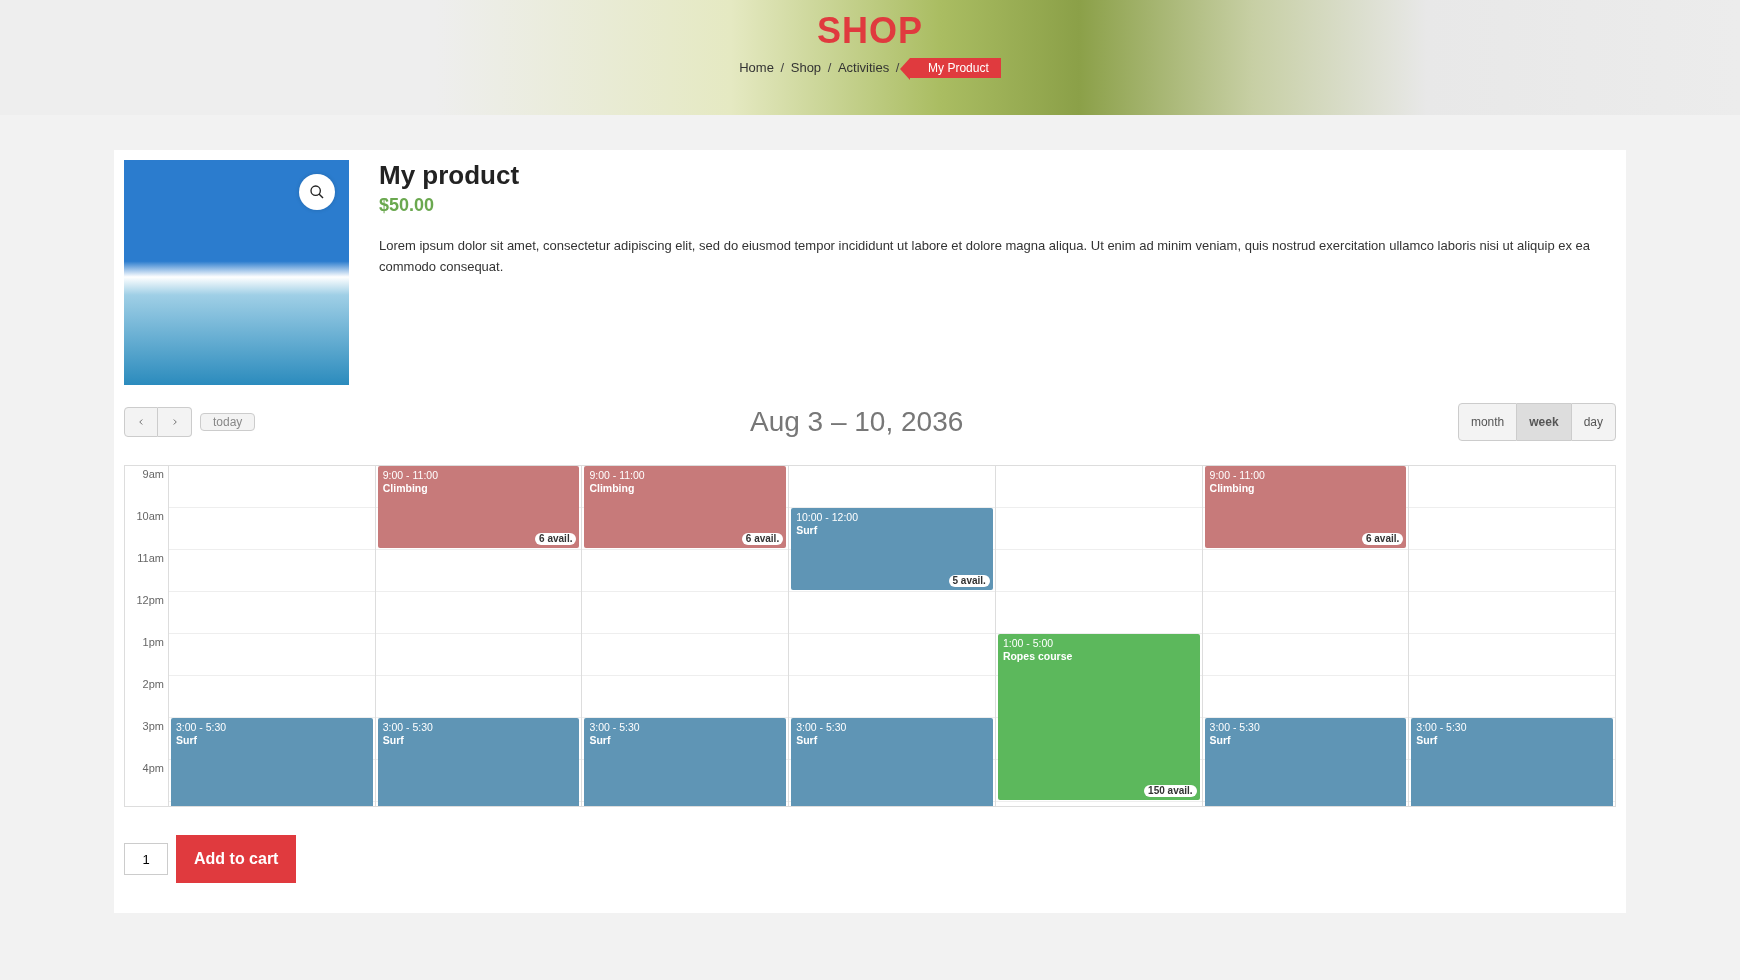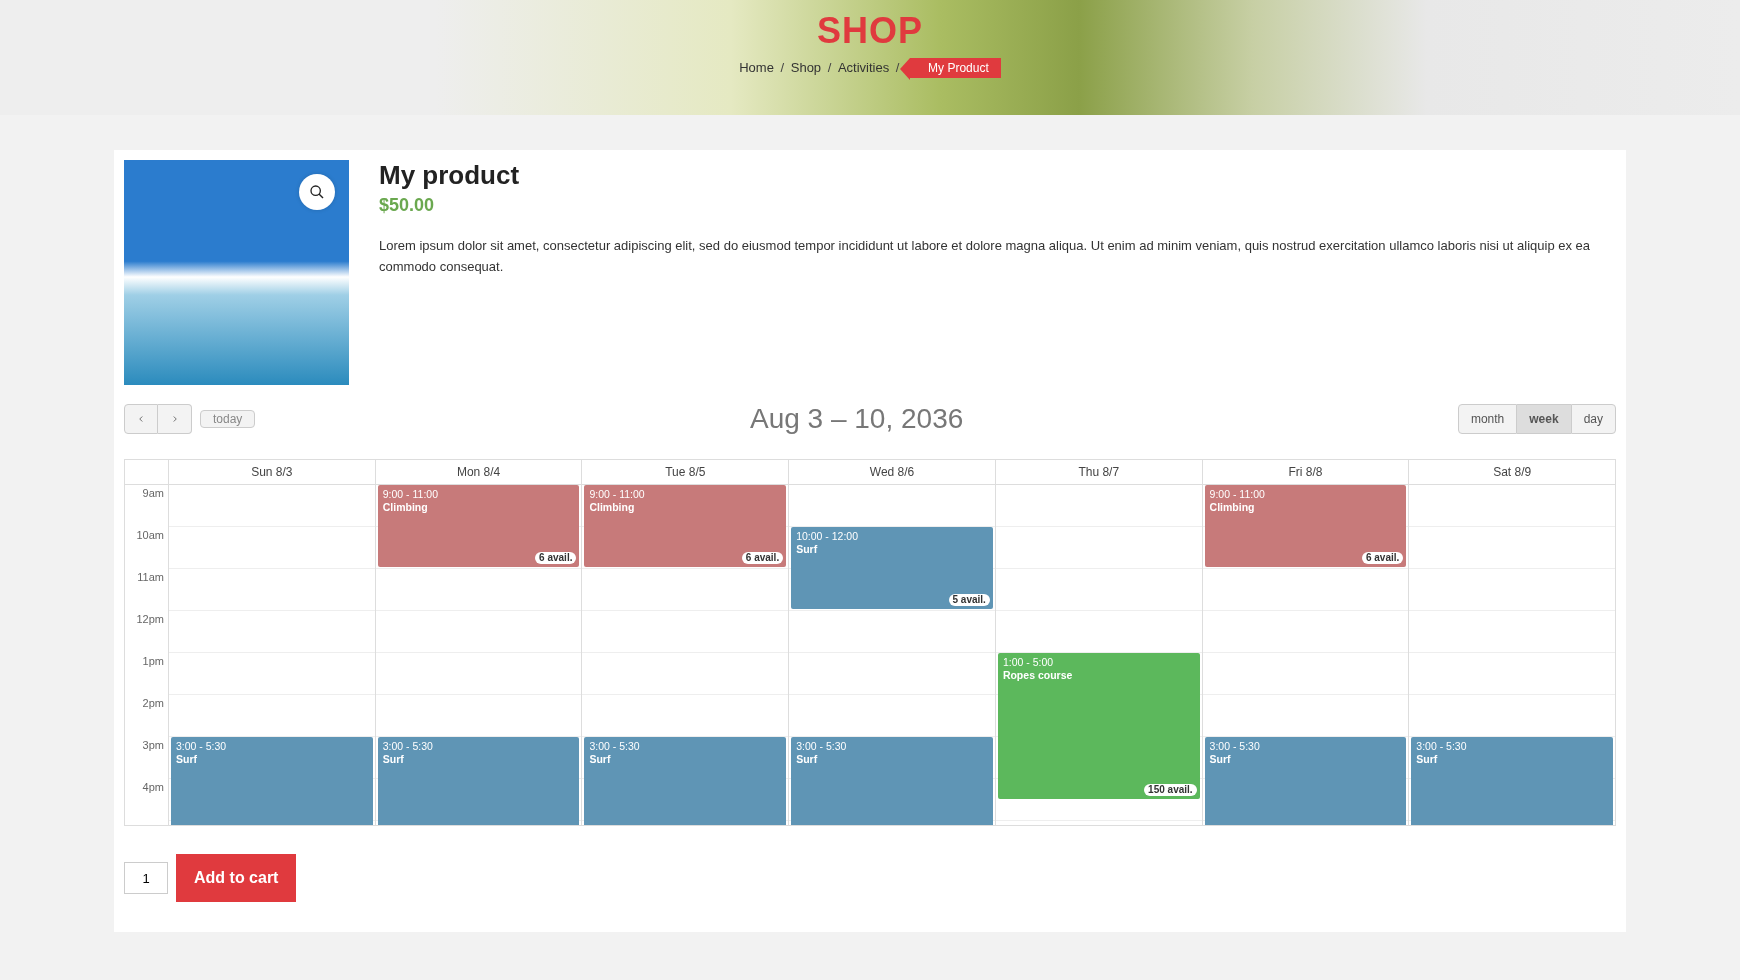--- a/index.html
+++ b/index.html
@@ -87,21 +87,21 @@
   .nav-btn:first-child{border-radius:4px 0 0 4px;}
   .nav-btn:last-child{border-radius:0 4px 4px 0; border-left:none;}
   .nav-btn svg{width:10px;height:10px;stroke:#555;fill:none;stroke-width:2;}
   .today-btn{
     height:18px; padding:0 12px; border:1px solid #ccc; border-radius:4px;
     background:#f3f3f3; color:#888; cursor:pointer; font-size:12px;
   }
   .cal-title{font-size:28px; color:#777; font-weight:300;}
   .view-group{display:flex;}
   .view-btn{
-    height:30px; padding:0 12px; border:1px solid #ccc; background:#f3f3f3;
+    height:38px; padding:0 12px; border:1px solid #ccc; background:#f3f3f3;
     cursor:pointer; font-size:12px; color:#555;
   }
   .view-btn.active{background:#ddd; font-weight:600;}
   .view-btn:first-child{border-radius:4px 0 0 4px;}
   .view-btn:nth-child(2){border-left:none;border-right:none;text-align:center;}
   .view-btn:last-child{border-radius:0 4px 4px 0;}
   
   .calendar{margin-top:24px; border:1px solid #ddd; position:relative;}
   .cal-header{display:flex; border-bottom:1px solid #ddd;}
   .cal-gutter{width:44px; flex:0 0 44px; border-right:1px solid #ddd;}
@@ -186,32 +186,20 @@
     </div>
     <div class="cal-title">Aug 3 – 10, 2036</div>
     <div class="view-group">
       <button class="view-btn">month</button>
       <button class="view-btn active">week</button>
       <button class="view-btn">day</button>
     </div>
   </div>
 
   <div class="calendar">
-    <div class="cal-header">
-      <div class="cal-gutter"></div>
-      <div id="cal-day-headers" style="display:flex;flex:1;">
-          <div class="cal-daycol">Sun 8/3</div>
-          <div class="cal-daycol">Mon 8/4</div>
-          <div class="cal-daycol">Tue 8/5</div>
-          <div class="cal-daycol">Wed 8/6</div>
-          <div class="cal-daycol">Thu 8/7</div>
-          <div class="cal-daycol">Fri 8/8</div>
-          <div class="cal-daycol">Sat 8/9</div>
-        </div>
-    </div>
     <div class="cal-body">
       <div class="time-gutter" id="time-gutter">
           <div class="time-slot">9am</div>
           <div class="time-slot">10am</div>
           <div class="time-slot">11am</div>
           <div class="time-slot">12pm</div>
           <div class="time-slot">1pm</div>
           <div class="time-slot">2pm</div>
           <div class="time-slot">3pm</div>
           <div class="time-slot">4pm</div>
@@ -296,21 +284,21 @@
           <div class="day-col">
             <div class="hour-row"></div>
             <div class="hour-row"></div>
             <div class="hour-row"></div>
             <div class="hour-row"></div>
             <div class="hour-row"></div>
             <div class="hour-row"></div>
             <div class="hour-row"></div>
             <div class="hour-row"></div>
             <div class="hour-row"></div>
-            <div class="event ev-green" style="top: 168px; height: 146px;">
+            <div class="event ev-green" style="top: 168px; height: 166px;">
               <div class="t">1:00 - 5:00</div>
               <div class="n">Ropes course</div>
               <div class="avail">150 avail.</div>
             </div>
           </div>
           <div class="day-col">
             <div class="hour-row"></div>
             <div class="hour-row"></div>
             <div class="hour-row"></div>
             <div class="hour-row"></div>

